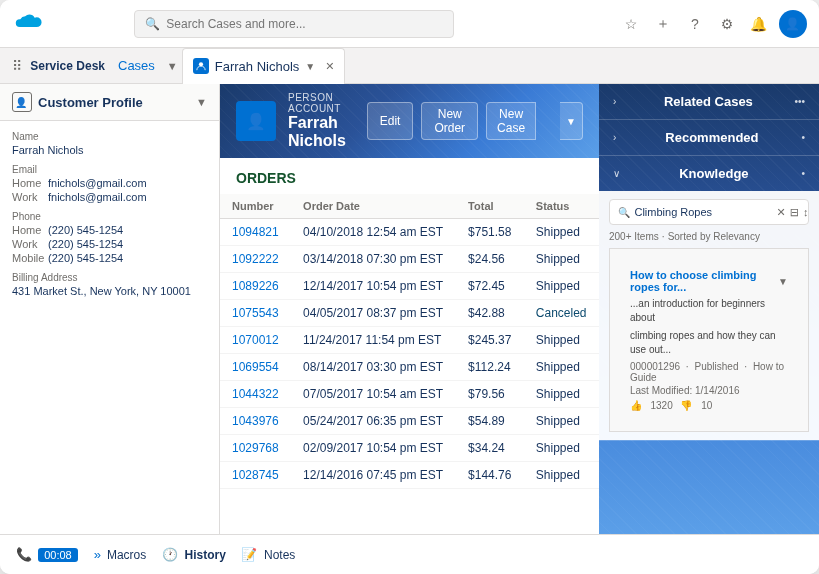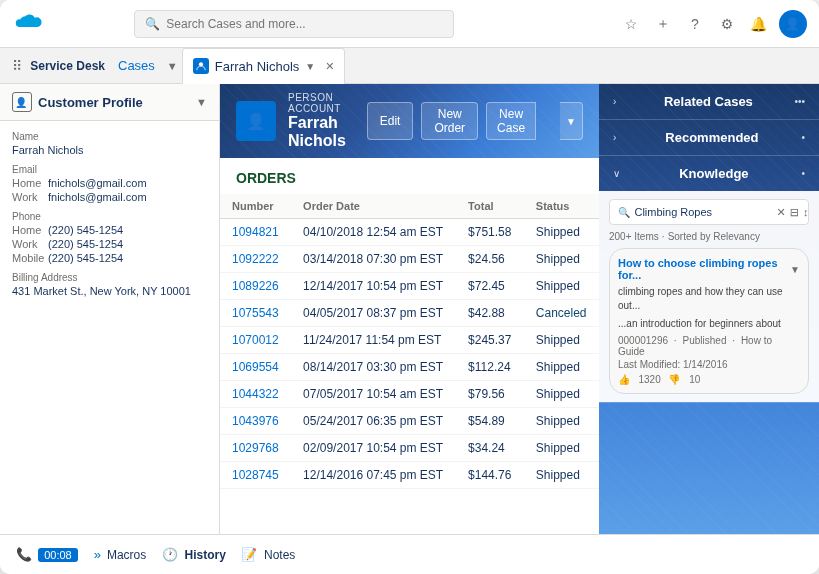--- a/index.html
+++ b/index.html
@@ -197,21 +197,21 @@
 
     
     .knowledge-body { background: rgba(255,255,255,0.95); padding: 8px 10px; }
     .knowledge-search {
       display: flex; align-items: center; background: #fff; border: 1px solid #dddbda; border-radius: 4px; padding: 0 8px; height: 26px; margin-bottom: 6px;
     }
     .knowledge-search input { border: none; outline: none; font-size: 11px; flex: 1; color: #16325c; }
     .knowledge-search .clear-btn { color: #706e6b; font-size: 11px; cursor: pointer; }
     .knowledge-search .filter-btn { color: #706e6b; font-size: 11px; cursor: pointer; margin-left: 4px; }
     .knowledge-meta { font-size: 10px; color: #706e6b; margin-bottom: 6px; }
-    .knowledge-card { background: #f8f8f8; border: 1px solid #dddbda; border-radius: 15px; padding: 8px; }
+    .knowledge-card { background: #f8f8f8; border: 1px solid #dddbda; border-radius: 0; padding: 20px; }
     .knowledge-card .card-header { display: flex; align-items: center; justify-content: space-between; }
     .knowledge-card .card-title { font-size: 11px; color: #0070d2; font-weight: 600; cursor: pointer; flex: 1; }
     .knowledge-card .card-chevron { color: #706e6b; font-size: 10px; }
     .knowledge-card .card-desc { font-size: 10px; color: #444; margin: 4px 0; line-height: 1.4; }
     .knowledge-card .card-meta { font-size: 10px; color: #706e6b; margin-bottom: 2px; }
     .knowledge-card .card-stats { display: flex; align-items: center; gap: 8px; font-size: 10px; color: #706e6b; margin-top: 4px; }
 
     
     .bottom-bar {
       height: 40px;
@@ -451,22 +451,22 @@
             <span class="clear-btn">✕</span>
             <span class="filter-btn">⊟</span>
             <span class="filter-btn">↕</span>
           </div>
           <div class="knowledge-meta">200+ Items · Sorted by Relevancy</div>
           <div class="knowledge-card">
             <div class="card-header">
               <span class="card-title">How to choose climbing ropes for...</span>
               <span class="card-chevron">▼</span>
             </div>
+            <div class="card-desc">...an introduction for beginners about</div>
             <div class="card-desc">climbing ropes and how they can use out...</div>
-            <div class="card-desc">...an introduction for beginners about</div>
             <div class="card-meta">
               <span>000001296</span>
               &nbsp;·&nbsp;
               <span>Published</span>
               &nbsp;·&nbsp;
               <span>How to Guide</span>
             </div>
             <div class="card-meta">Last Modified: 1/14/2016</div>
             <div class="card-stats">
               <span>👍</span>

